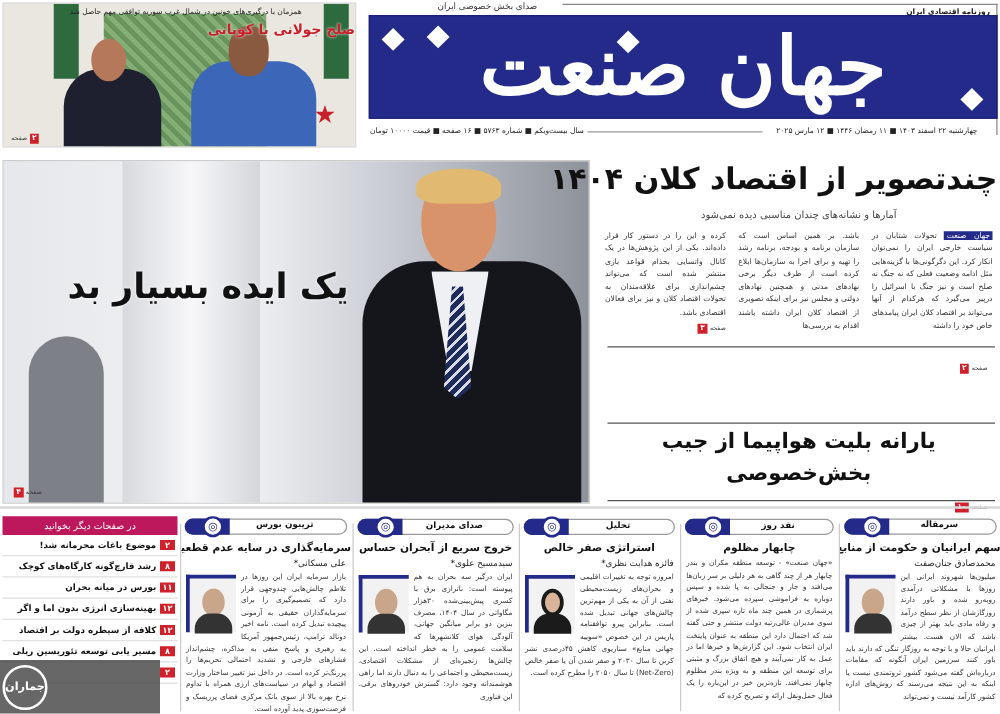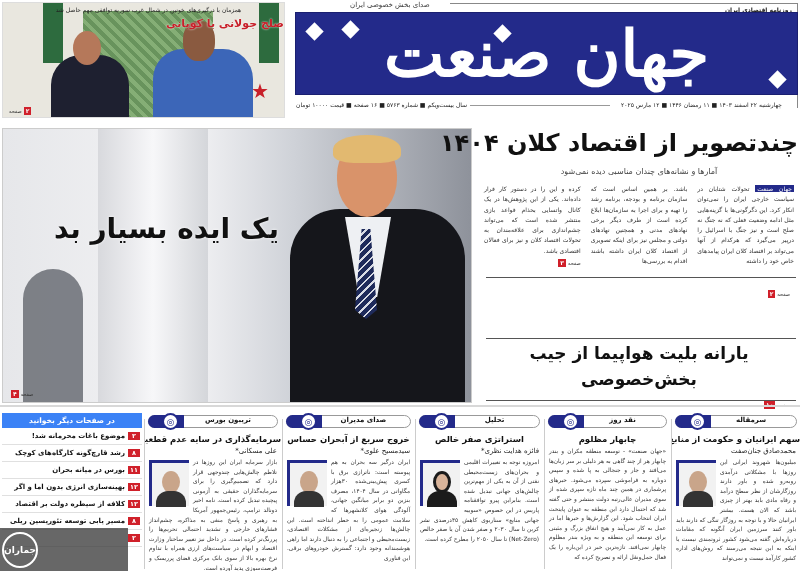--- a/index.html
+++ b/index.html
@@ -80,21 +80,21 @@
   .col-body { position: relative; margin-top: 3px; padding: 0 4px; font-size: 5.8px; line-height: 9.6px; color: #333; text-align: justify; }
   .col-photo { float: left; width: 40px; height: 46px; margin: 2px 4px 2px 0; border-top: 3px solid #232a8a; border-left: 3px solid #232a8a; background: #f2f2f2; position: relative; }
   .col-photo .face { position: absolute; left: 10px; top: 8px; width: 18px; height: 22px; border-radius: 50%; background: #c9a58a; }
   .col-photo .body { position: absolute; left: 4px; top: 28px; width: 30px; height: 16px; background: #333; border-radius: 12px 12px 0 0; }
   .col-photo.hijab .face { background: #d9b49a; border: 3px solid #1b1b1b; }
   .col-photo.hijab .body { background: #1b1b1b; }
   .vrule { position: absolute; top: 12px; width: 1px; height: 150px; background: #ccc; }
 
   
   .index { position: absolute; left: 2px; top: 413px; width: 140px; }
-  .index-title { background: #3b82f6; color: #fff; font-size: 7.5px; font-weight: bold; text-align: center; padding: 3px 0; }
+  .index-title { background: #be185d; color: #fff; font-size: 7.5px; font-weight: normal; text-align: center; padding: 3px 0; }
   .index-list { list-style: none; }
   .index-item { display: flex; align-items: center; gap: 3px; padding: 4px 2px; border-bottom: 1px solid #e0e0e0; font-size: 7px; font-weight: bold; color: #111; }
   .index-item .num { background: #d0202a; color: #fff; font-size: 6.5px; padding: 0 2px; min-width: 12px; text-align: center; }
 
   
   .watermark { position: absolute; left: 0; top: 528px; width: 128px; height: 43px; background: rgba(60,60,60,0.78); direction: ltr; display: flex; align-items: center; gap: 4px; padding-left: 2px; }
   .wm-logo { width: 36px; height: 36px; border-radius: 50%; border: 2px solid #fff; display: flex; align-items: center; justify-content: center; color: #fff; font-size: 9px; font-weight: bold; }
   .wm-text { color: #fff; font-family: "Liberation Sans", sans-serif; font-size: 10.5px; line-height: 13px; }
 </style>
 </head>

